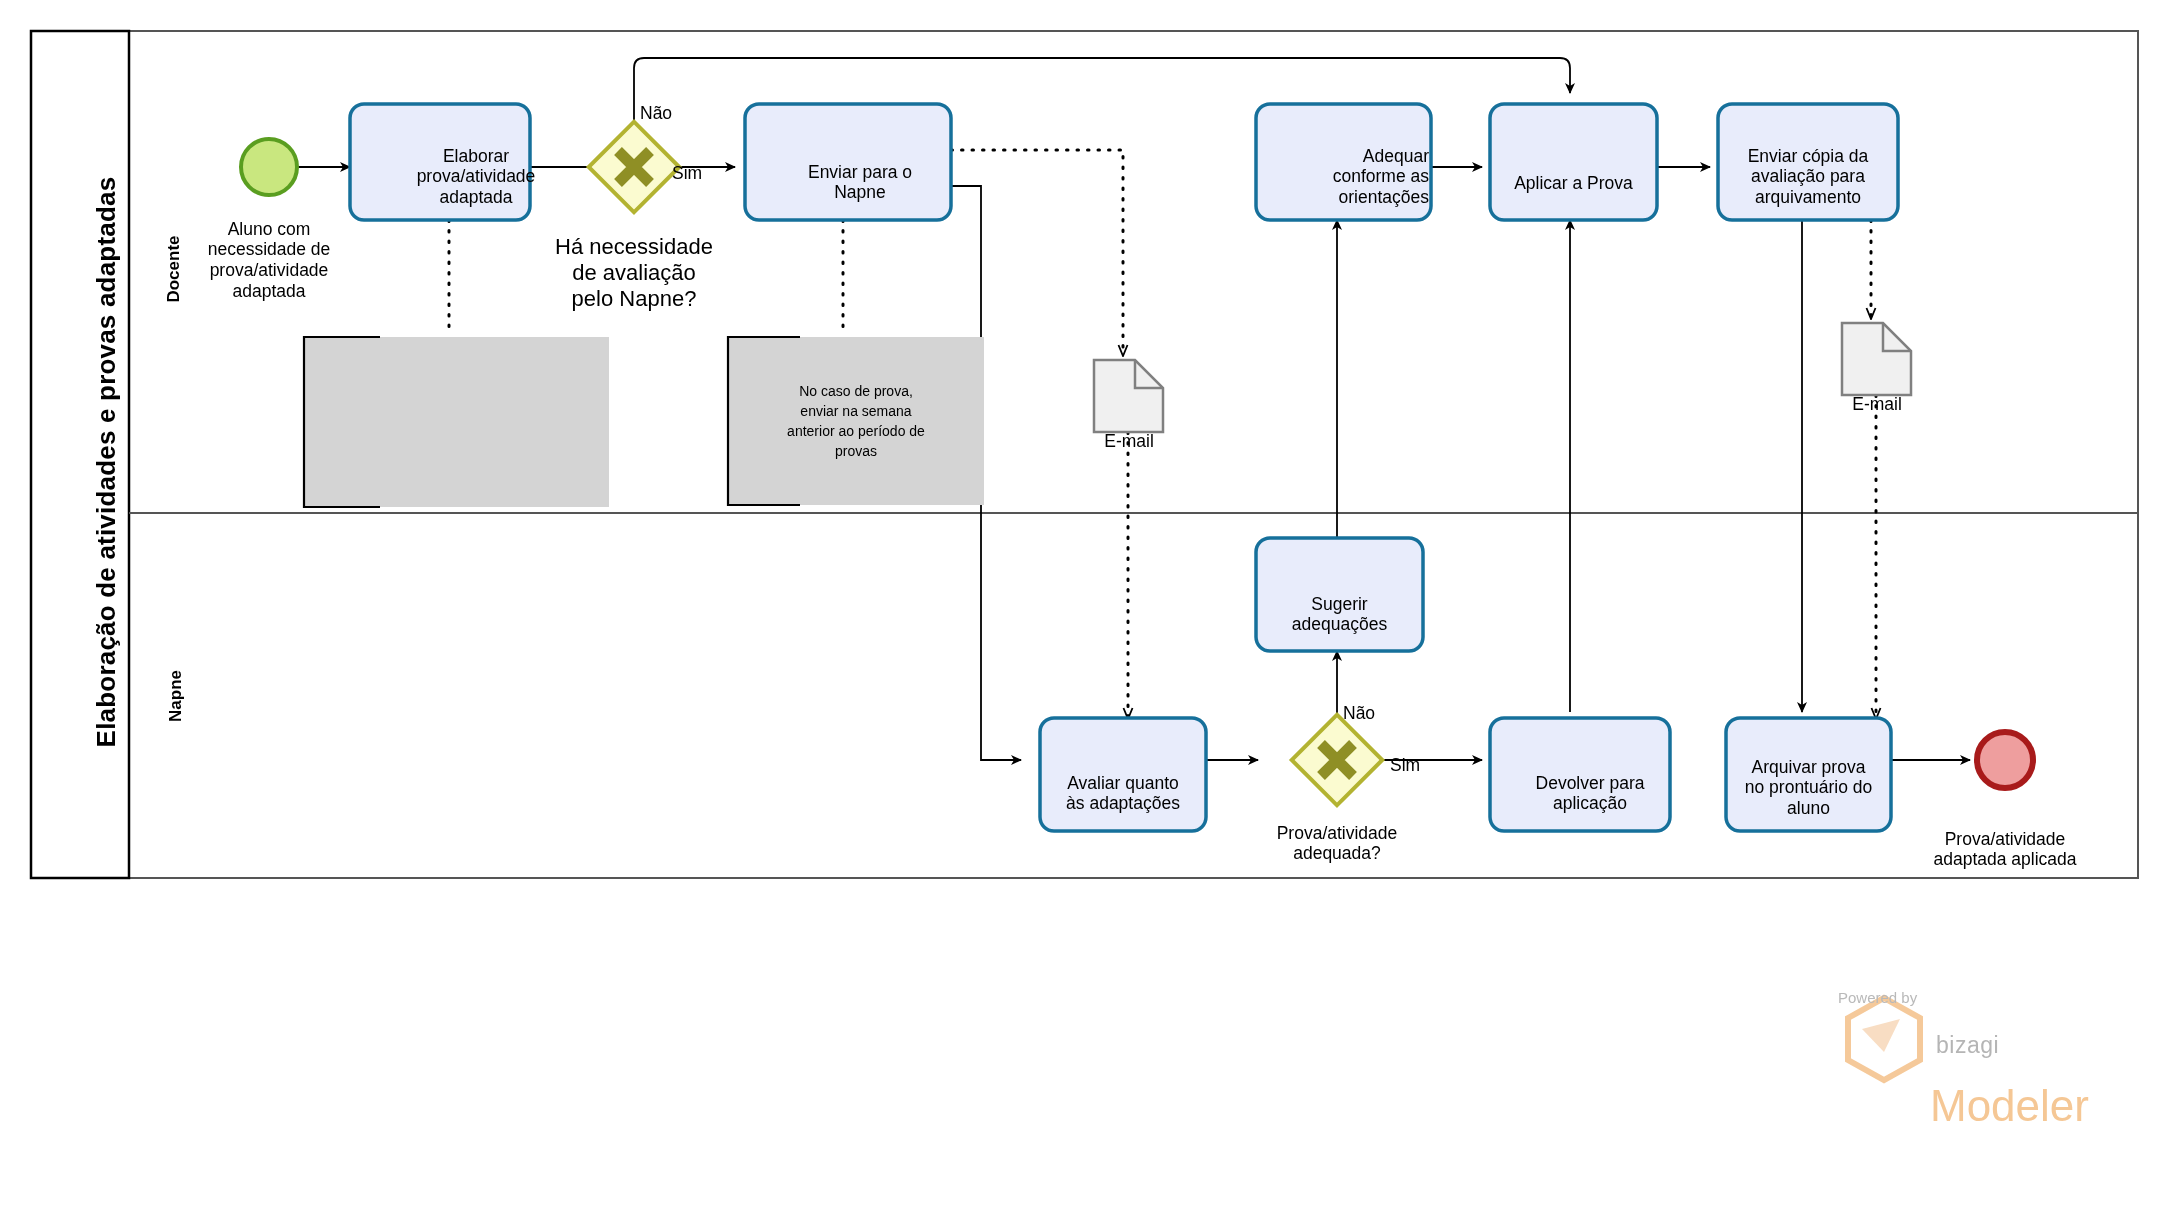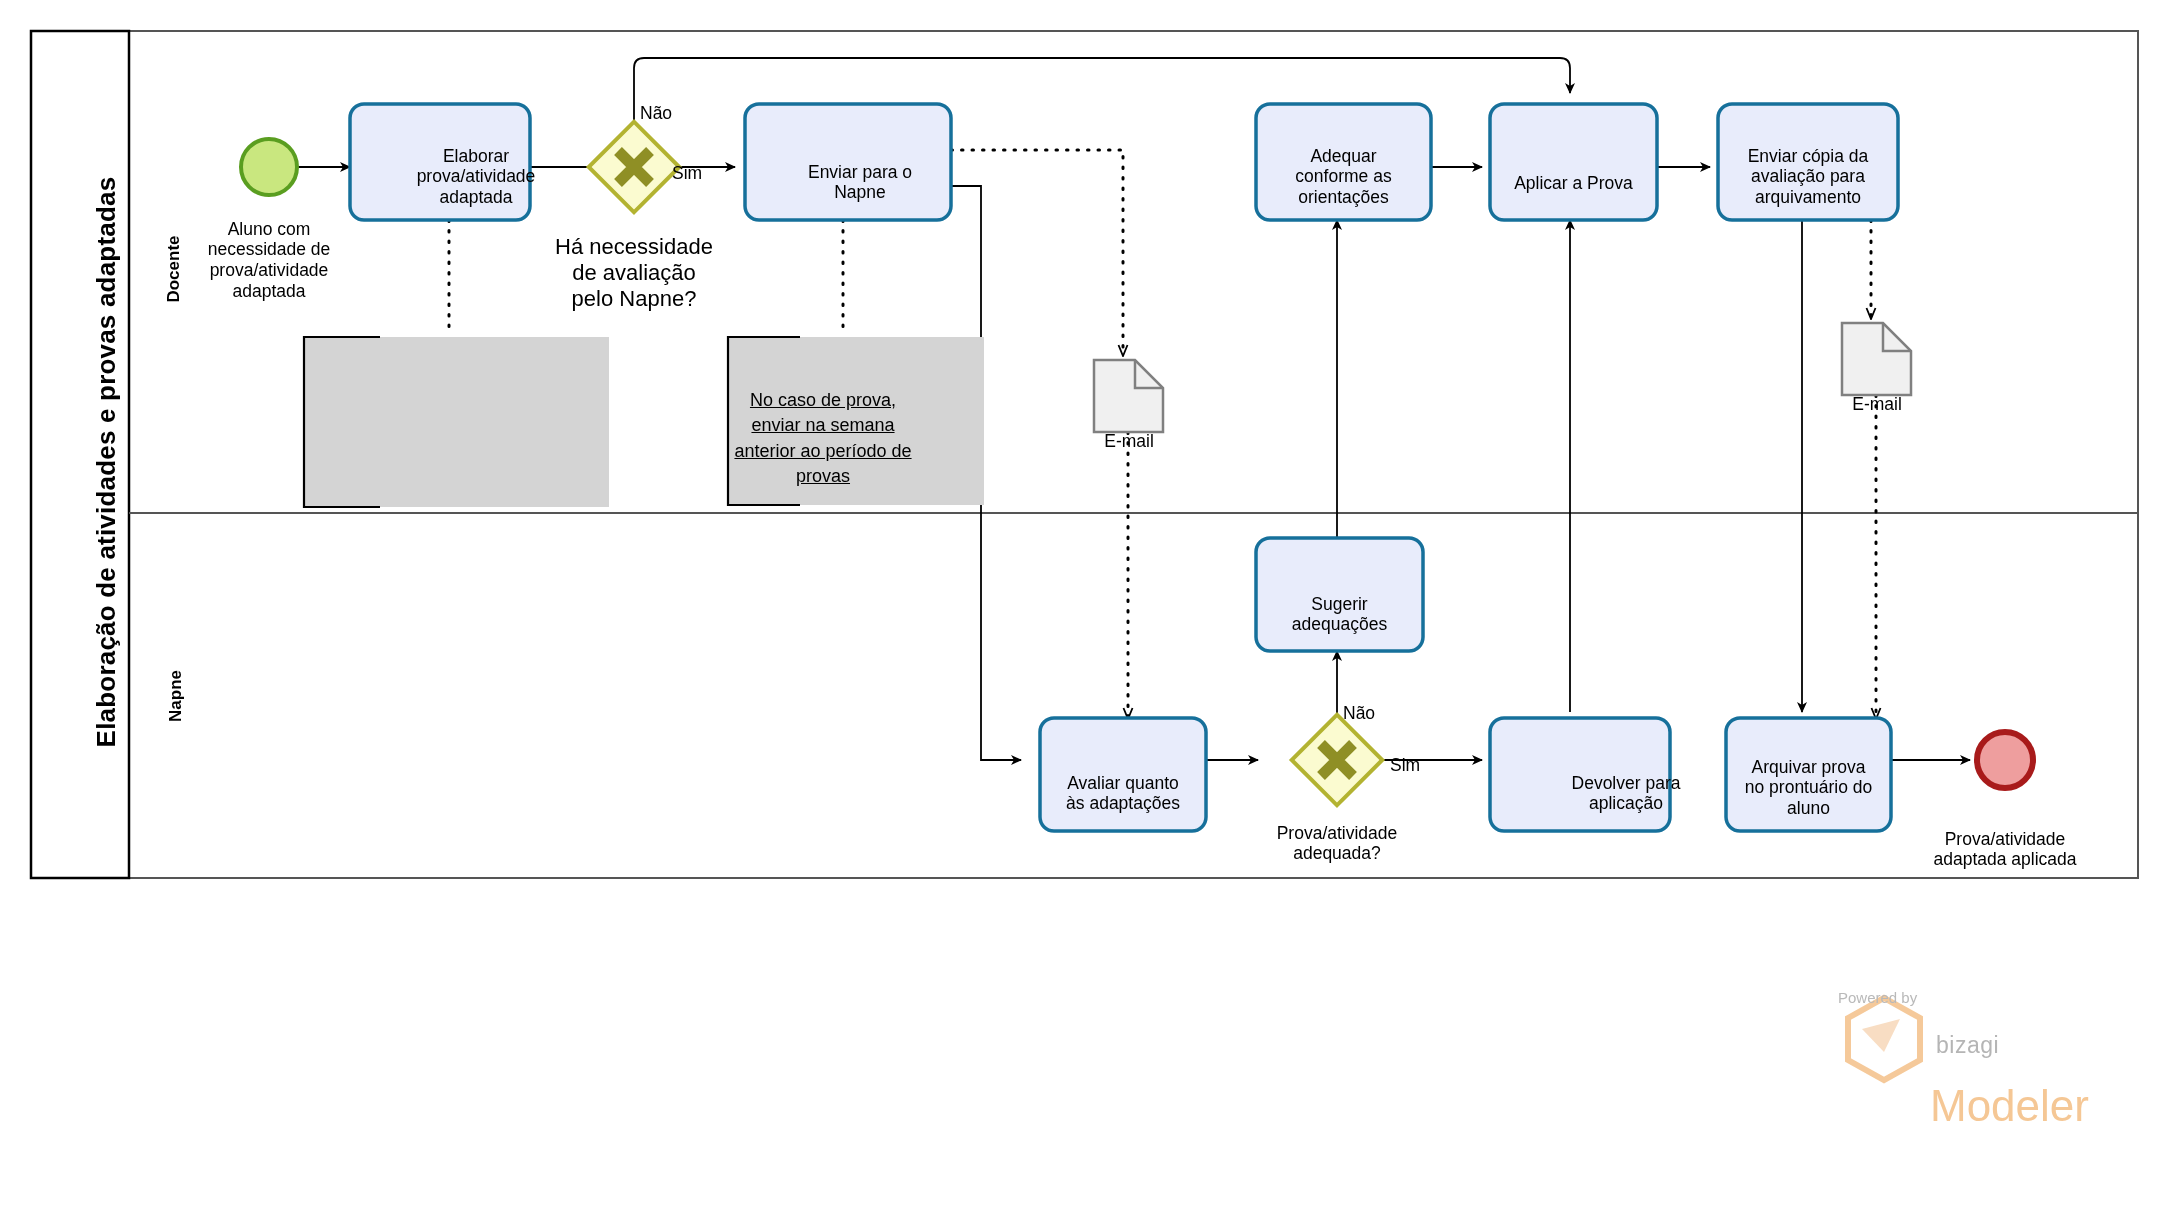--- a/index.html
+++ b/index.html
@@ -156,42 +156,42 @@
 
 <div class="lbl" style="left:352px;top:125px;width:176px;font-size:17.5px;margin-left:36px;">
   <span>Elaborar
 prova/atividade
 adaptada</span></div>
 
 <div class="lbl" style="left:747px;top:141px;width:202px;font-size:17.5px;padding-left:12px;">
   <span>Enviar para o
 Napne</span></div>
 
-<div class="lbl" style="left:1258px;top:125px;width:171px;font-size:17.5px;">
+<div class="lbl" style="left:1258px;top:125px;width:171px;font-size:17.5px;text-align:right;">
   <span>Adequar
 conforme as
 orientações</span></div>
 
 <div class="lbl" style="left:1492px;top:152px;width:163px;font-size:17.5px;">
   <span>Aplicar a Prova</span></div>
 
 <div class="lbl" style="left:1720px;top:125px;width:176px;font-size:17.5px;">
   <span>Enviar cópia da
 avaliação para
 arquivamento</span></div>
 
 <div class="lbl" style="left:1258px;top:573px;width:163px;font-size:17.5px;">
   <span>Sugerir
 adequações</span></div>
 
 <div class="lbl" style="left:1042px;top:752px;width:162px;font-size:17.5px;">
   <span>Avaliar quanto
 às adaptações</span></div>
 
-<div class="lbl" style="left:1528px;top:752px;width:196px;font-size:17.5px;">
+<div class="lbl" style="left:1492px;top:752px;width:196px;font-size:17.5px;">
   <span>Devolver para
 aplicação</span></div>
 
 <div class="lbl" style="left:1728px;top:736px;width:161px;font-size:17.5px;">
   <span>Arquivar prova
 no prontuário do
 aluno</span></div>
 
 <div class="lbl" style="left:544px;top:208px;width:180px;font-size:22px;">
   <span>Há necessidade
@@ -208,21 +208,21 @@
 <div class="lbl" style="left:672px;top:142px;width:60px;text-align:left;font-size:17.5px;">
   <span>Sim</span></div>
 
 <div class="lbl" style="left:1343px;top:682px;width:60px;text-align:left;font-size:17.5px;">
   <span>Não</span></div>
 
 <div class="lbl" style="left:1390px;top:734px;width:60px;text-align:left;font-size:17.5px;">
   <span>Sim</span></div>
 
 
-<div class="lbl" style="left:701px;top:362px;width:244px;font-size:18px;line-height:1.42;text-decoration:underline;">
+<div class="lbl" style="left:734px;top:362px;width:244px;font-size:14px;line-height:1.42;">
   <span>No caso de prova,
 enviar na semana
 anterior ao período de
 provas</span></div>
 
 <div class="lbl" style="left:1094px;top:410px;width:70px;font-size:17.5px;">
   <span>E-mail</span></div>
 
 <div class="lbl" style="left:1842px;top:373px;width:70px;font-size:17.5px;">
   <span>E-mail</span></div>

